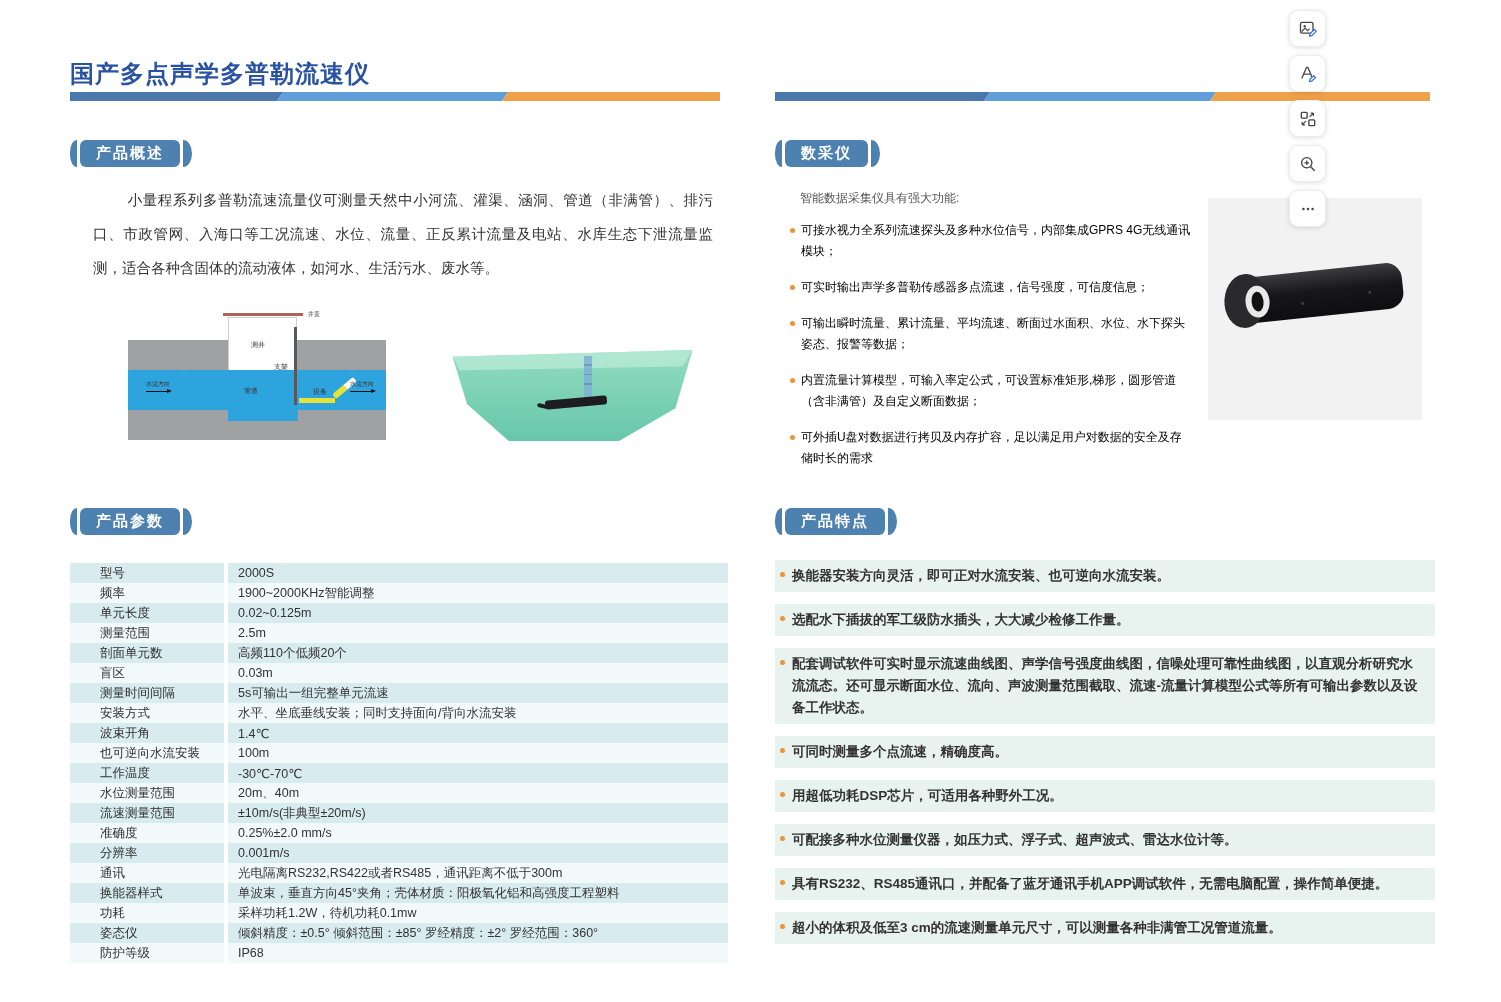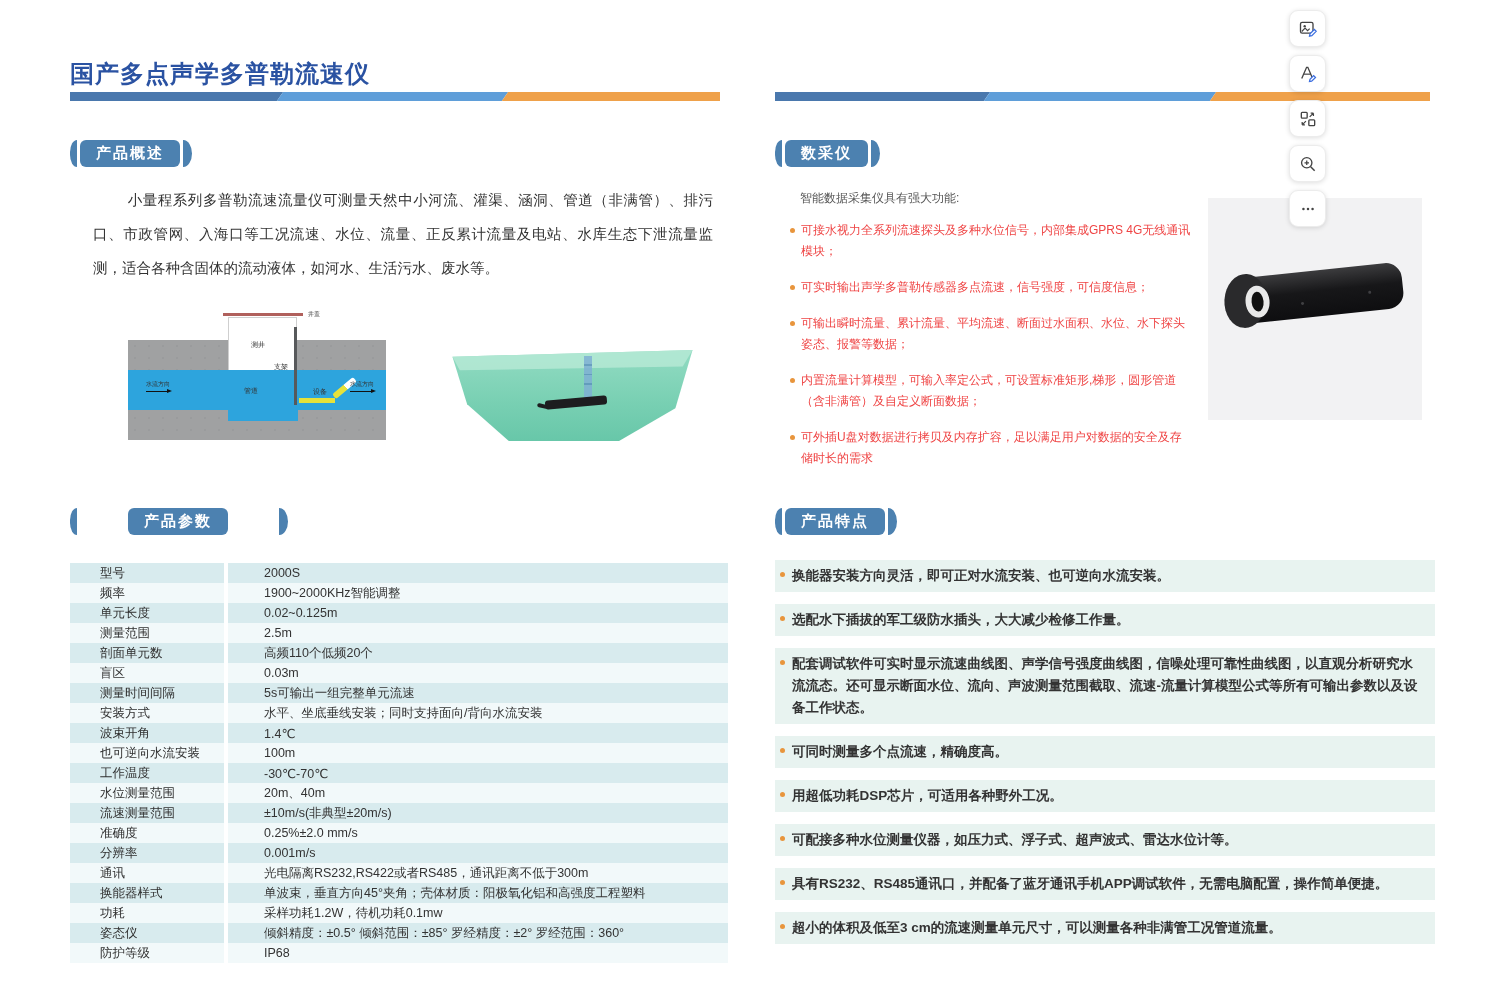--- a/index.html
+++ b/index.html
@@ -52,26 +52,26 @@
   .diag2 .sensor{ position:absolute; left:95px; top:50px; width:62px; height:9px; background:#1d1d1f; border-radius:3px; transform:rotate(-5deg); }
   .diag2 .sensor::before { content:""; position:absolute; left:-8px; top:2.5px; width:10px; height:4px; background:#1d1d1f; border-radius:2px; transform:rotate(18deg); }
 
   
   .param-table { position:absolute; left:70px; top:563px; width:658px; font-size:12.5px; }
   .param-row { display:flex; height:20px; align-items:center;border-radius:6px; }
   .param-row:nth-child(odd)  .cell { background:#d8ebee; }
   .param-row:nth-child(even) .cell { background:#f2f9fa; }
   .cell { height:100%; display:flex; align-items:center; }
   .cell.lab { width:154px; padding-left:30px; margin-right:4px; color:#2f2f2f; font-weight:500; }
-  .cell.val { flex:1; padding-left:36px; color:#333; }
+  .cell.val { flex:1; padding-left:10px; color:#333; }
 
   
   .collector-intro { position:absolute; left:800px; top:190px; width:380px; font-size:12px; color:#555; }
   .collector-list { position:absolute; left:790px; top:220px; width:402px; list-style:none; }
-  .collector-list li { position:relative; padding-left:11px; margin-bottom:15px; font-size:12px; line-height:21px; color:#ef4444; }
+  .collector-list li { position:relative; padding-left:11px; margin-bottom:15px; font-size:12px; line-height:21px; color:#000000; }
   .collector-list li::before { content:""; position:absolute; left:0; top:8px; width:5px; height:5px; border-radius:50%; background:#e8953c; }
 
   
   .product-photo { position:absolute; left:1208px; top:198px; width:214px; height:222px; background:#f2f2f3; }
   .cyl { position:absolute; left:30px; top:72px; width:165px; height:46px; border-radius:10px 16px 16px 10px;
          background:linear-gradient(180deg,#3c3c3e 0%,#171719 45%,#0e0e10 100%); transform:rotate(-6deg); }
   .cyl .face { position:absolute; left:-14px; top:-4px; width:42px; height:54px; border-radius:50%;
                background:#2a2a2c; transform:rotate(9deg); }
   .cyl .ring { position:absolute; left:7px; top:9px; width:24px; height:32px; border-radius:50%;
                border:6px solid #e9e9e9; background:#111; }
@@ -133,21 +133,21 @@
     </div>
   </div>
 
   <div class="diag2">
     <div class="bodyp"></div>
     <div class="topp"></div>
     <div class="beam"></div>
     <div class="sensor"></div>
   </div>
 
-  <div class="badge" style="left:70px;top:508px;gap:48px;">
+  <div class="badge" style="left:70px;top:508px;">
     <span class="arc-l"></span>
     <span class="pill">产品参数</span>
     <span class="arc-r"></span>
   </div>
 
   <div class="param-table">
     <div class="param-row">
         <div class="cell lab">型号</div>
         <div class="cell val">2000S</div>
       </div>

